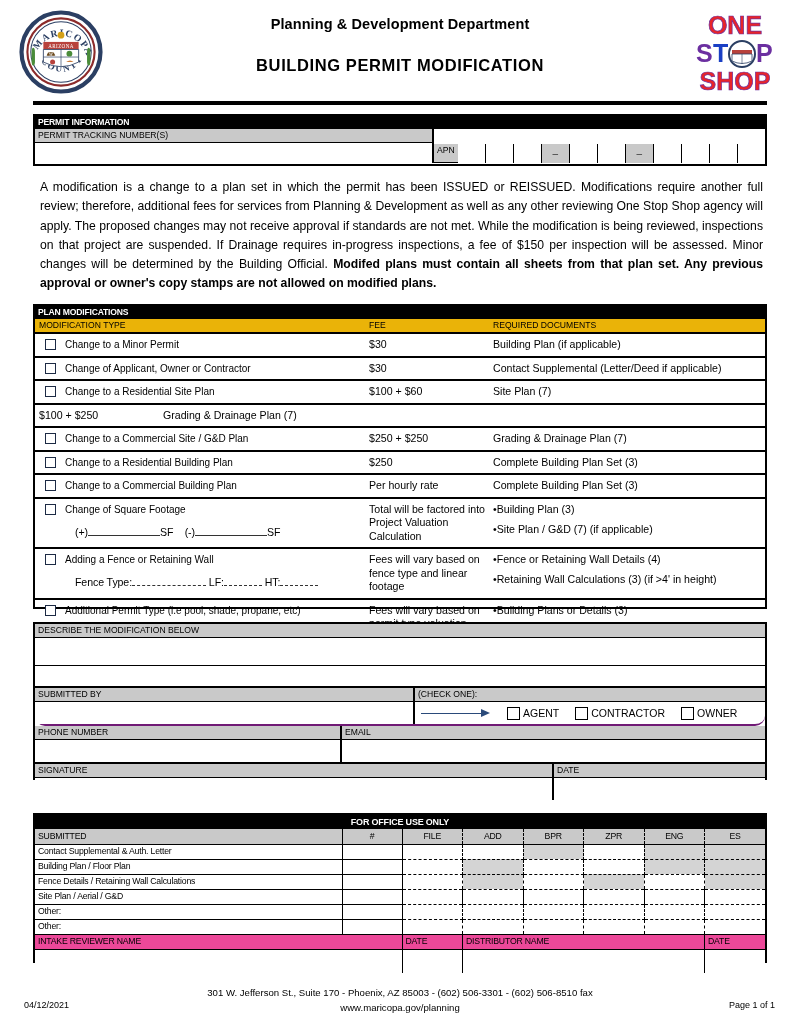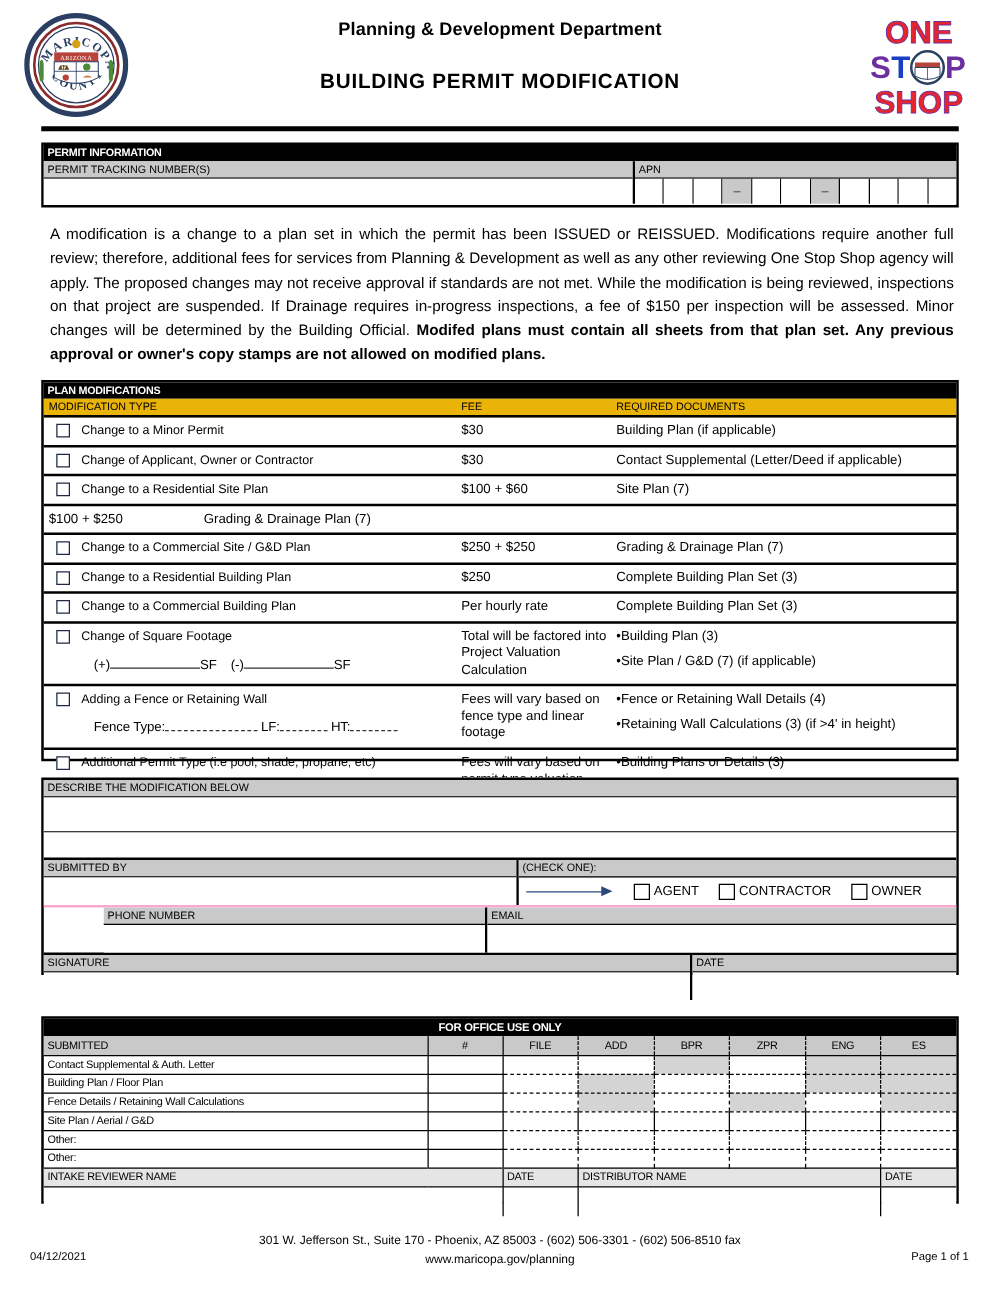--- a/index.html
+++ b/index.html
@@ -16,24 +16,24 @@
   .rule{position:absolute;left:33px;top:101px;width:734px;height:4px;background:#000;}
 
   
   .blk{position:absolute;border:2px solid #000;box-sizing:border-box;background:#fff;}
   .barblack{background:#000;color:#fff;font-size:8.6px;font-weight:bold;letter-spacing:-.2px;
             padding:1px 3px;line-height:11px;}
 
   
   #permit-info{left:33px;top:114px;width:734px;height:52px;}
   .pi-row{display:flex;height:34px;}
-  .pi-left{width:473px;border-right:2px solid #000;box-sizing:border-box;}
+  .pi-left{width:399px;border-right:2px solid #000;box-sizing:border-box;}
   .pi-left .hd{background:#c9c9c9;border-bottom:1px solid #000;font-size:8.6px;padding:1px 3px;line-height:11px;}
   .pi-left .fill{height:21px;background:#fff;}
-  .pi-right{flex:1;display:flex;flex-direction:column;}
+  .pi-right{flex:1;display:flex;flex-direction:row;margin-top:15px;}
   .apn-hd{background:#c9c9c9;font-size:8.6px;padding:1px 3px;line-height:11px;border-bottom:1px solid #000;}
   .apn-boxes{flex:1;display:flex;}
   .apn-cell{flex:1;border-right:1.5px solid #000;box-sizing:border-box;background:#fff;}
   .apn-cell:last-child{border-right:none;}
   .apn-dash{flex:1;border-right:1.5px solid #000;box-sizing:border-box;background:#c9c9c9;
             display:flex;align-items:center;justify-content:center;font-size:10px;color:#333;}
 
   
   #intro{position:absolute;left:40px;top:178px;width:723px;font-size:12.2px;line-height:19.3px;
          text-align:justify;}
@@ -57,33 +57,33 @@
   .bullet:last-child{margin-bottom:0;}
   .sub-line{font-size:10.6px;margin-top:9px;padding-left:30px;letter-spacing:-.1px;}
   .dot{border-bottom:1.2px dashed #333;display:inline-block;}
   .uline{border-bottom:1.2px solid #333;display:inline-block;}
 
   
   #describe{left:33px;top:622px;width:734px;height:158px;}
   .d-bar{background:#c9c9c9;border-bottom:1.5px solid #000;font-size:8.6px;padding:1px 3px;line-height:11px;}
   .d-open{height:27px;border-bottom:1.5px solid #000;background:#fff;}
   .d-open2{height:20px;border-bottom:2px solid #000;background:#fff;}
-  .d-split{display:flex;border-bottom:2px solid #f9a8d4;}
+  .d-split{display:flex;border-bottom:2px solid #701a75;border-radius:10px;}
   .d-sub-left{width:380px;border-right:2px solid #000;box-sizing:border-box;}
   .d-sub-right{flex:1;box-sizing:border-box;}
   .d-fill{height:22px;background:#fff;}
   .check-one{display:flex;align-items:center;height:22px;padding-left:6px;}
   .arrow{width:72px;height:10px;position:relative;margin-right:14px;}
   .arrow .shaft{position:absolute;left:0;top:4.5px;width:62px;height:1.4px;background:#2a4a7a;}
   .arrow .headt{position:absolute;left:60px;top:1px;width:0;height:0;border-top:4px solid transparent;
                 border-bottom:4px solid transparent;border-left:9px solid #2a4a7a;}
   .cbox{width:13px;height:13px;border:1.7px solid #000;box-sizing:border-box;background:#fff;margin-right:3px;}
   .cb-lab{font-size:10.5px;margin-right:16px;}
   .pe-split{display:flex;border-bottom:2px solid #000;}
-  .pe-left{width:307px;border-right:2px solid #000;box-sizing:border-box;margin-left:48px;}
+  .pe-left{width:307px;border-right:2px solid #000;box-sizing:border-box;}
   .pe-right{flex:1;box-sizing:border-box;}
   .sig-split{display:flex;}
   .sig-left{width:519px;border-right:2px solid #000;box-sizing:border-box;}
   .sig-right{flex:1;box-sizing:border-box;}
 
   
   #office{left:33px;top:813px;width:734px;height:150px;}
   .o-title{background:#000;color:#fff;text-align:center;font-size:9px;font-weight:bold;
            padding:1.5px 0;line-height:11px;letter-spacing:-.2px;}
   .o-tbl{width:100%;border-collapse:collapse;table-layout:fixed;}
@@ -91,21 +91,21 @@
             border:none;box-sizing:border-box;}
   .o-hd td{background:#c9c9c9;border-bottom:1.5px solid #000;}
   .c-doc{width:307px;}
   .c-num{width:60px;text-align:center;}
   td.v-solid{border-right:1.5px solid #000;}
   td.v-dash{border-right:1.5px dashed #000;}
   td.h-dash{border-bottom:1.5px dashed #000;}
   td.h-solid{border-bottom:1.5px solid #000;}
   td.ctr{text-align:center;}
   .shade{background:#d4d4d4;}
-  .nm-row td{background:#e5e5e5;border-bottom:1.5px solid #000;border-top:1.5px solid #000;}
+  .nm-row td{background:#ec4899;border-bottom:1.5px solid #000;border-top:1.5px solid #000;}
   .nm-fill td{height:24px;background:#fff;}
 
   
   .footer{position:absolute;left:0;top:985px;width:800px;}
   .f-center{text-align:center;font-size:9.6px;line-height:15px;}
   .f-left{position:absolute;left:24px;top:15px;font-size:9px;}
   .f-right{position:absolute;right:25px;top:15px;font-size:9px;}
 </style>
 </head>
 <body>

